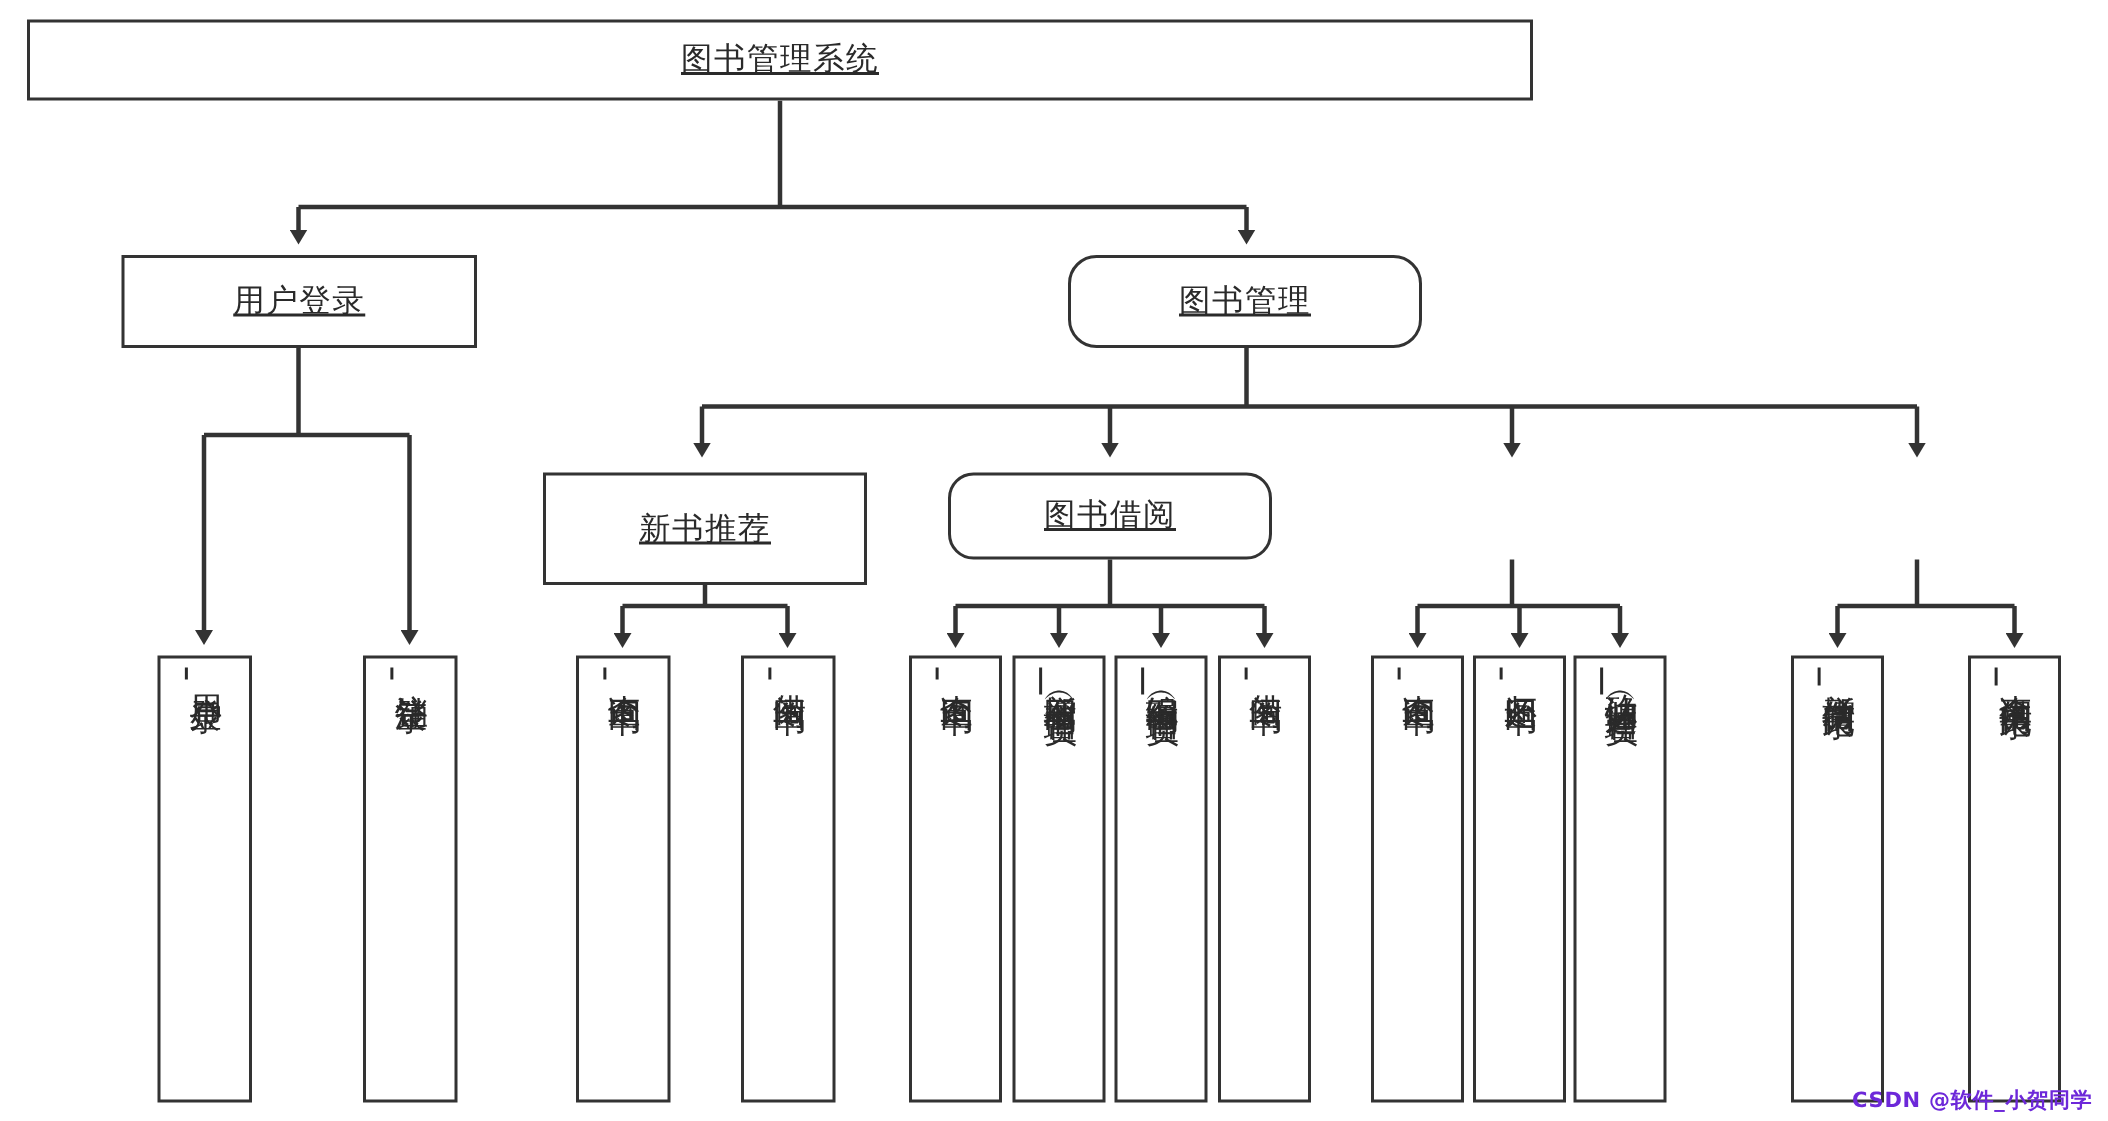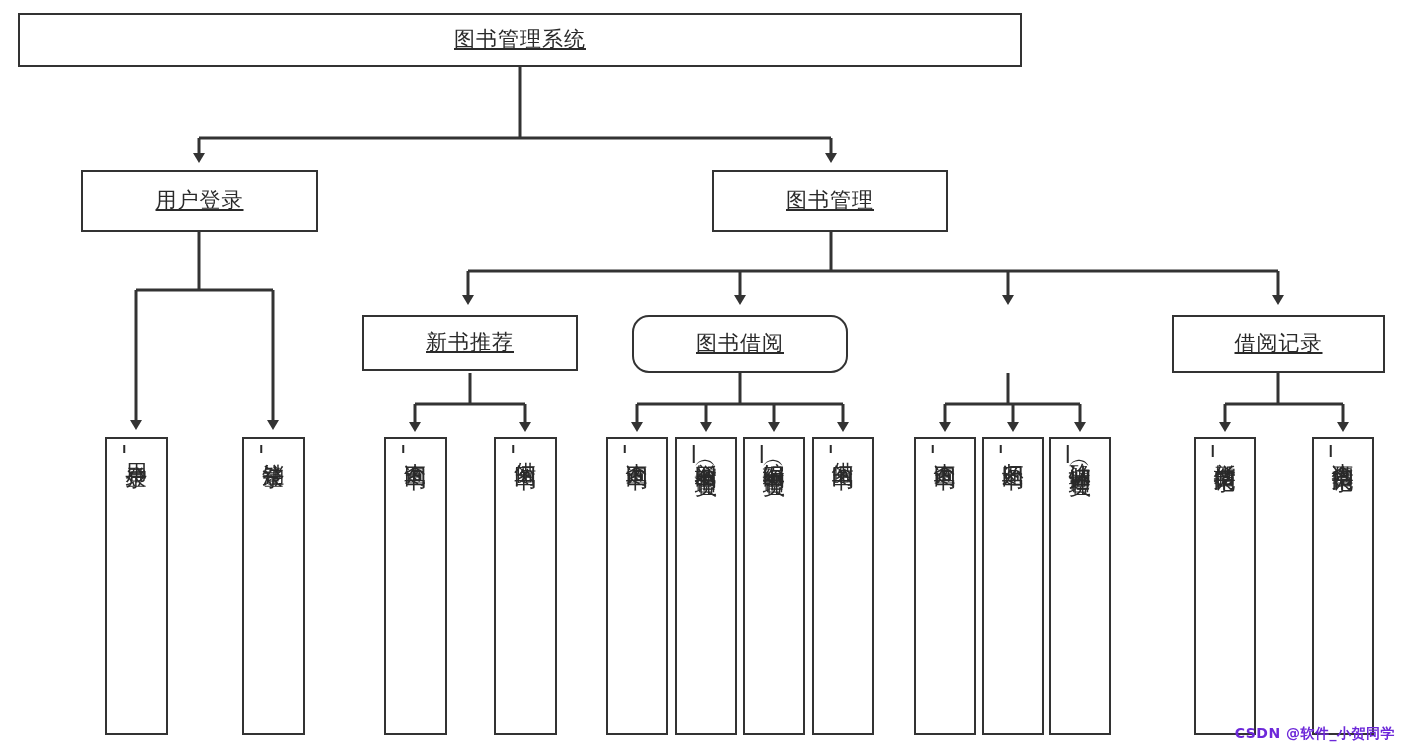--- a/index.html
+++ b/index.html
@@ -125,32 +125,29 @@
     </g>
   </svg>
 
   <div class="node h" style="left:18px; top:13px; width:1004px; height:54px;">
     <span class="label">图书管理系统</span>
   </div>
 
   <div class="node h" style="left:81px; top:170px; width:237px; height:62px;">
     <span class="label">用户登录</span>
   </div>
-  <div class="node h" style="left:712px; top:170px; width:236px; height:62px;">
+  <div class="node h" style="left:712px; top:170px; width:236px; height:62px;border-radius:19px;">
     <span class="label">图书管理</span>
   </div>
 
-  <div class="node h" style="left:362px; top:315px; width:216px; height:56px;">
+  <div class="node h" style="left:362px; top:315px; width:216px; height:75px;">
     <span class="label">新书推荐</span>
   </div>
   <div class="node h" style="left:632px; top:315px; width:216px; height:58px;border-radius:17px;">
     <span class="label">图书借阅</span>
-  </div>
-  <div class="node h" style="left:1172px; top:315px; width:213px; height:58px;">
-    <span class="label">借阅记录</span>
   </div>
 
   <div class="node v" style="left:105px; top:437px; width:63px; height:298px;">
     <span class="label">用户登录</span>
   </div>
   <div class="node v" style="left:242px; top:437px; width:63px; height:298px;">
     <span class="label">注销登录</span>
   </div>
 
   <div class="node v" style="left:384px; top:437px; width:63px; height:298px;">

